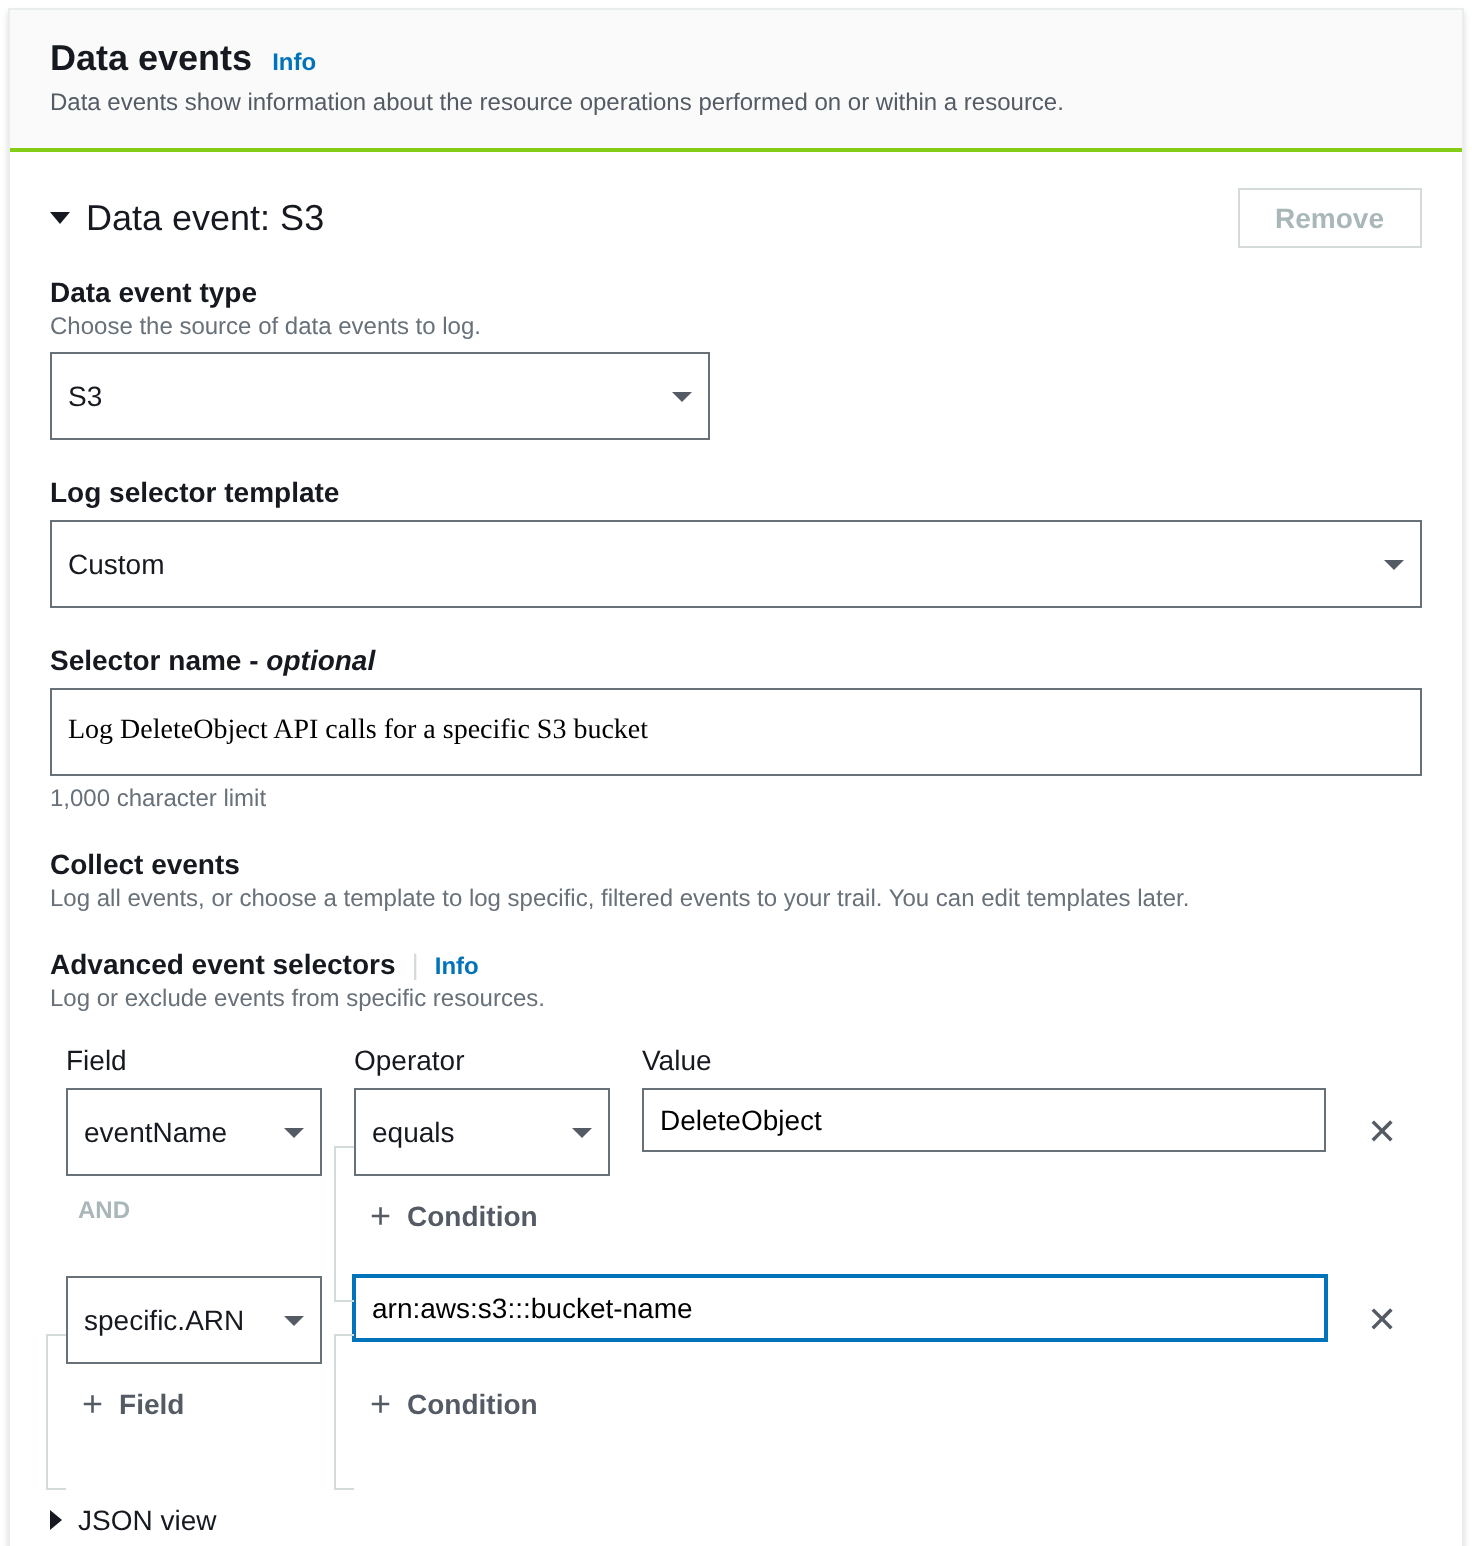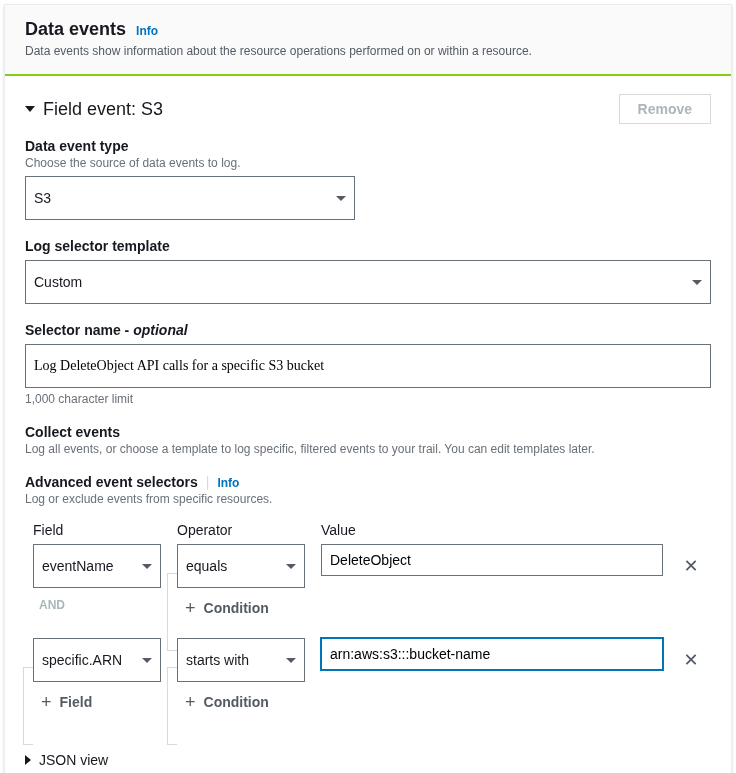--- a/index.html
+++ b/index.html
@@ -258,21 +258,21 @@
       <span class="info-link">Info</span>
     </div>
     <div class="panel-desc">Data events show information about the resource operations performed on or within a resource.</div>
   </div>
 
   <div class="panel-body">
 
     <div class="event-header-row">
       <div class="event-header-left">
         <span class="caret-down"></span>
-        <span class="event-title">Field event: S3</span>
+        <span class="event-title">Data event: S3</span>
       </div>
       <button class="btn btn-disabled">Remove</button>
     </div>
 
     <div class="field-group">
       <span class="field-label">Data event type</span>
       <div class="field-hint">Choose the source of data events to log.</div>
       <div class="select-wrap select-wrap-sm">
         <span>S3</span>
         <span class="select-caret"></span>
@@ -353,26 +353,20 @@
         </div>
       </div>
 
       <div class="sel-row">
         <div class="col-field">
           <div class="select-wrap">
             <span>specific.ARN</span>
             <span class="select-caret"></span>
           </div>
         </div>
-        <div class="col-op">
-          <div class="select-wrap">
-            <span>starts with</span>
-            <span class="select-caret"></span>
-          </div>
-        </div>
         <div class="col-val">
           <input class="value-input value-input-focus" value="arn:aws:s3:::bucket-name" style="">
         </div>
         <div class="col-remove">
           <span class="close-x">✕</span>
         </div>
       </div>
 
       <div class="connector-row">
         <div class="connector-field field-bracket-wrap">

